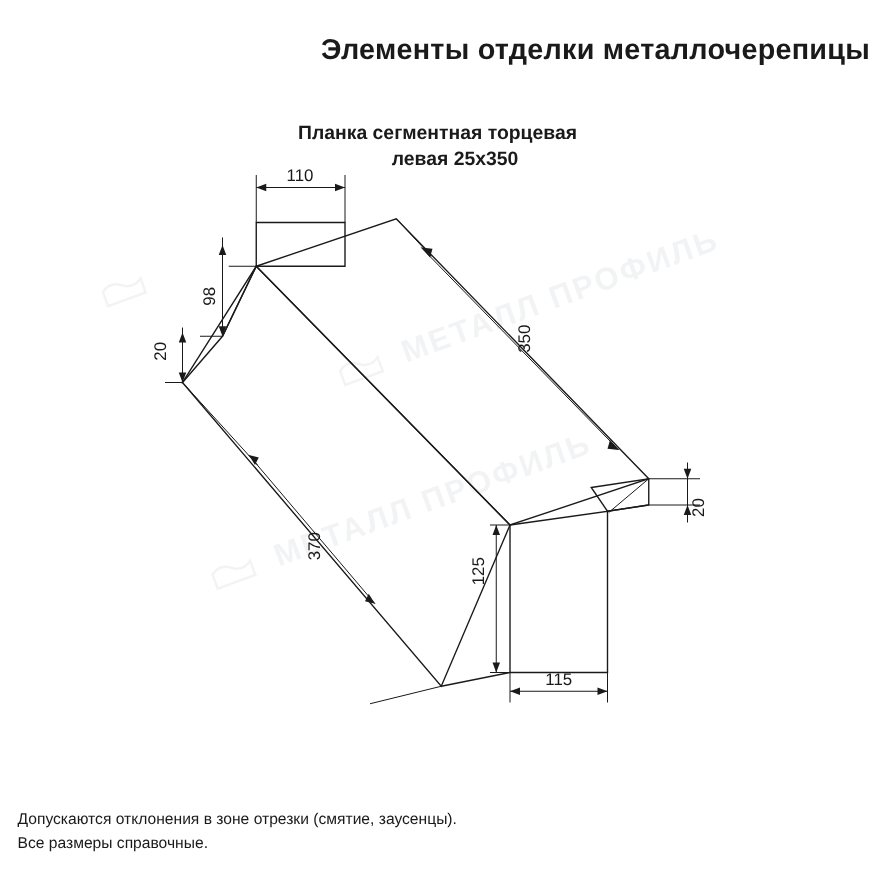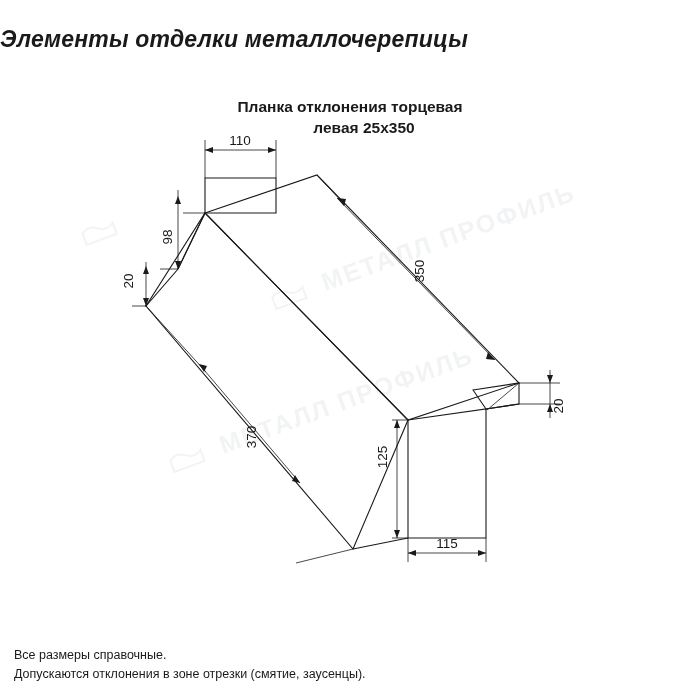--- a/index.html
+++ b/index.html
@@ -17,25 +17,24 @@
   }
   .page {
     position: absolute;
     inset: 0;
   }
   .title {
     position: absolute;
     top: 26px;
     left: 0;
     width: 696px;
-    text-align: left;
+    text-align: right;
     font-size: 23px;
     font-weight: bold;
     letter-spacing: 0.2px;
-    font-style: italic;
   }
   .subtitle {
     position: absolute;
     top: 96px;
     left: 0;
     width: 700px;
     text-align: center;
     font-size: 15.5px;
     font-weight: bold;
     line-height: 21px;
@@ -93,21 +92,21 @@
   }
 </style>
 </head>
 <body>
 
 <div class="page">
 
   <div class="title">Элементы отделки металлочерепицы</div>
 
   <div class="subtitle">
-    <span>Планка отклонения торцевая</span>
+    <span>Планка сегментная торцевая</span>
     <span class="l2">левая 25х350</span>
   </div>
 
   <div class="wm-left">
     <svg width="46" height="26" viewBox="0 0 46 26">
       <path d="M2 20 L2 8 Q10 2 18 8 Q26 14 34 8 L34 20 Z" fill="none" stroke="#6f7d86" stroke-width="2"></path>
     </svg>
   </div>
 
   <div class="wm wm1">
@@ -206,17 +205,17 @@
 
       <text class="dim" x="563" y="406" text-anchor="middle" transform="rotate(-90 563 406)">20</text>
 
       <text class="dim" x="387" y="457" text-anchor="middle" transform="rotate(-90 387 457)">125</text>
 
       <text class="dim" x="447" y="548" text-anchor="middle">115</text>
     </g>
   </svg>
 
   <div class="footer">
+    <div>Допускаются отклонения в зоне отрезки (смятие, заусенцы).</div>
     <div>Все размеры справочные.</div>
-    <div>Допускаются отклонения в зоне отрезки (смятие, заусенцы).</div>
   </div>
 
 </div>
 
 </body></html>

